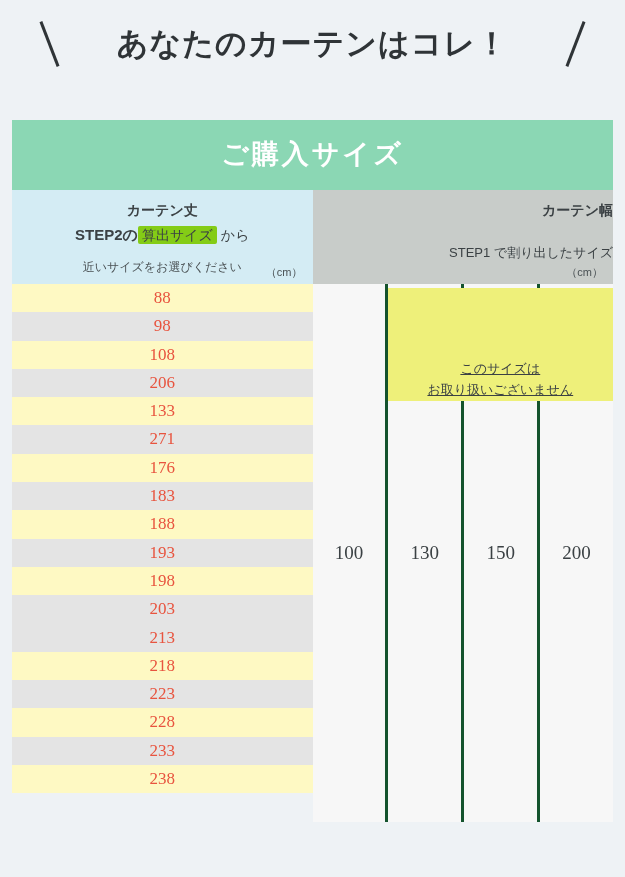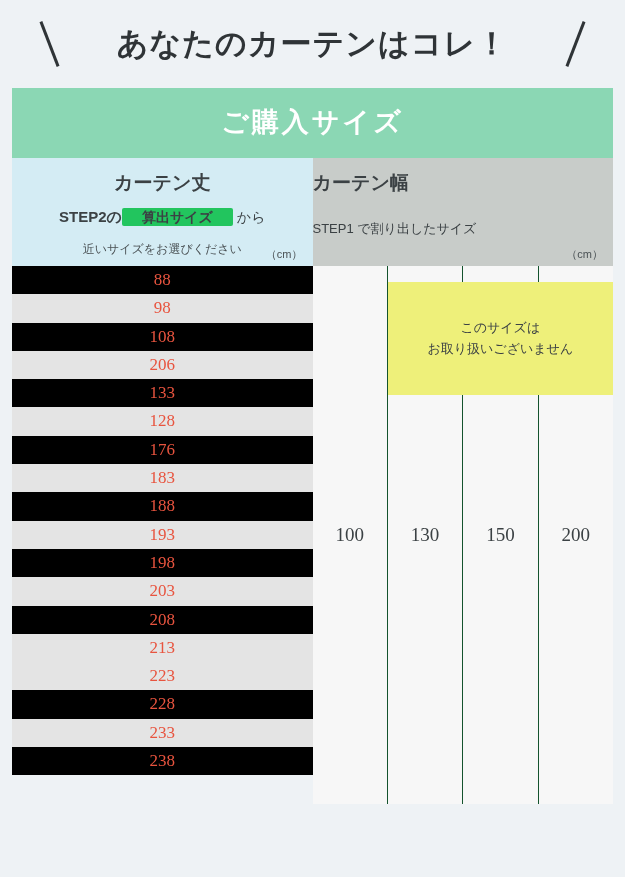--- a/index.html
+++ b/index.html
@@ -57,61 +57,62 @@
     box-sizing: border-box;
   }
   .banner {
     background: #8bd7b4;
     color: #ffffff;
     text-align: center;
     font-size: 27px;
     font-weight: bold;
     letter-spacing: 3px;
     padding: 16px 0 18px;
+    margin-top: 32px;
   }
   .head-row {
     display: flex;
     width: 100%;
   }
   .head-len {
     width: 50%;
     background: #d4ecf4;
     text-align: center;
     padding: 12px 0 8px;
     box-sizing: border-box;
     position: relative;
   }
   .head-wid {
     width: 50%;
     background: #c8ccc9;
-    text-align: left;
+    text-align: right;
     padding: 12px 0 8px;
     box-sizing: border-box;
     position: relative;
   }
   .head-title {
-    font-size: 19px;
-    font-weight: bold;
-    color: #3b4144;
-    margin-bottom: 12px;
+    font-size: 14px;
+    font-weight: bold;
+    color: #3b4144;
+    margin-bottom: 6px;
   }
   .head-sub {
     font-size: 14px;
     color: #3b4144;
     margin-bottom: 4px;
   }
   .head-sub .strong {
     font-weight: bold;
     font-size: 15px;
   }
   .hl {
-    background: #22c55e;
-    padding: 1px 20px;
+    background: #84cc16;
+    padding: 1px 4px;
     border-radius: 2px;
-    font-weight: bold;
+    font-weight: normal;
   }
   .head-sub2 {
     font-size: 12px;
     color: #4a5154;
     margin-top: 14px;
   }
   .head-wid .head-sub {
     font-size: 13px;
     color: #3b4144;
     margin-top: 24px;
@@ -133,60 +134,61 @@
     box-sizing: border-box;
   }
   .len-cell {
     height: 28.3px;
     line-height: 28.3px;
     text-align: center;
     font-size: 17px;
     color: #e8543f;
     font-family: "Liberation Serif", serif;
   }
-  .len-cell.odd { background: #000000; }
+  .len-cell.odd { background: #fef9c3; }
   .len-cell.even { background: #e4e4e4; }
 
   .col-wid {
     width: 50%;
     display: flex;
     box-sizing: border-box;
   }
   .wcol {
     flex: 1 1 0;
     background: #f7f7f7;
-    border-left: 1px solid #14532d;
+    border-left: 3px solid #14532d;
     position: relative;
     display: flex;
     align-items: center;
     justify-content: center;
   }
   .wcol:first-child {
     border-left: none;
   }
   .wcol-label {
     font-size: 19px;
     color: #3b4144;
     font-family: "Liberation Serif", serif;
   }
   .na-wrap {
     position: absolute;
-    top: 16px;
+    top: 4px;
     left: 0;
     height: 113px;
     display: flex;
-    align-items: center;
+    align-items: flex-end;
     justify-content: center;
     text-align: center;
     font-size: 13px;
     color: #3b4144;
     line-height: 1.6;
     background: #eef07a;
     z-index: 3;
     box-sizing: border-box;
+    text-decoration: underline;
   }
   .widths-inner {
     position: relative;
     display: flex;
     width: 100%;
   }
 </style>
 </head>
 <body>
 
@@ -218,29 +220,29 @@
       </div>
     </div>
 
     <div class="body-row">
       <div class="col-len" id="length-col">
           <div class="len-cell odd">88</div>
           <div class="len-cell even">98</div>
           <div class="len-cell odd">108</div>
           <div class="len-cell even">206</div>
           <div class="len-cell odd">133</div>
-          <div class="len-cell even">128</div>
+          <div class="len-cell even">271</div>
           <div class="len-cell odd">176</div>
           <div class="len-cell even">183</div>
           <div class="len-cell odd">188</div>
           <div class="len-cell even">193</div>
           <div class="len-cell odd">198</div>
           <div class="len-cell even">203</div>
-          <div class="len-cell odd">208</div>
           <div class="len-cell even">213</div>
+          <div class="len-cell odd">218</div>
           <div class="len-cell even">223</div>
           <div class="len-cell odd">228</div>
           <div class="len-cell even">233</div>
           <div class="len-cell odd">238</div>
         </div>
       <div class="col-wid">
         <div class="widths-inner" id="width-cols" style="height: 537.7px;">
             <div class="wcol">
               <div class="wcol-label">100</div>
             </div>

